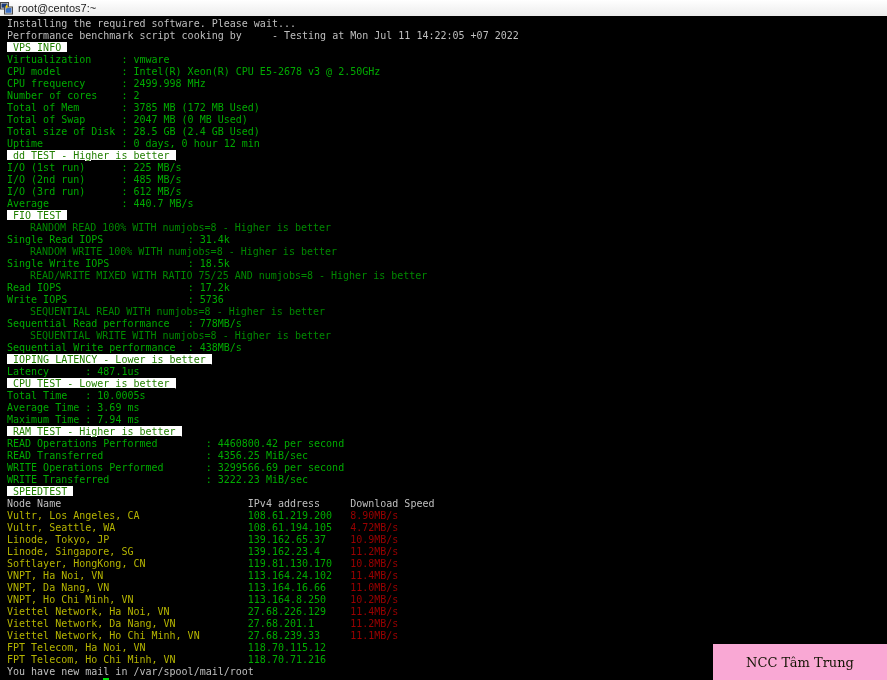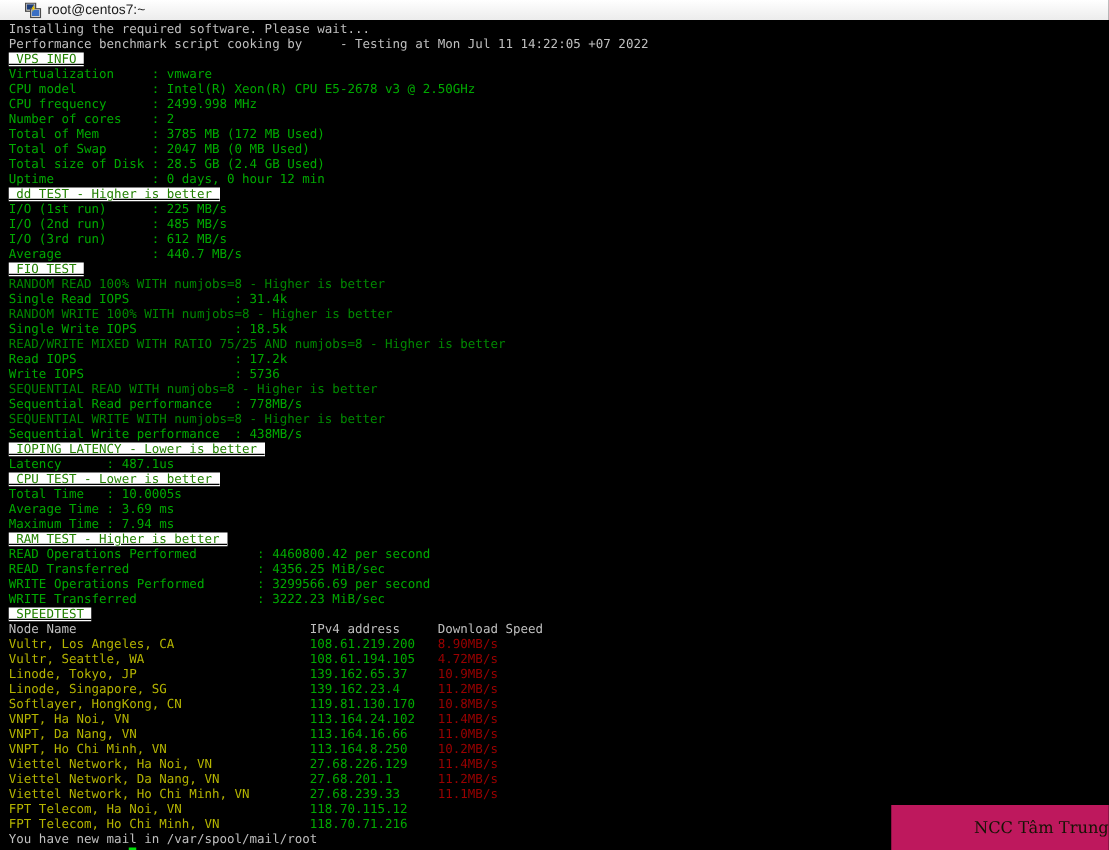--- a/index.html
+++ b/index.html
@@ -5,46 +5,46 @@
   html,body{margin:0;padding:0;}
   body{
     width:887px;height:680px;overflow:hidden;position:relative;
     background:#000;font-family:"DejaVu Sans Mono",monospace;
   }
   .window{position:absolute;inset:0;}
   
   .titlebar{
     position:absolute;left:0;top:0;right:0;height:16px;
     background:linear-gradient(#ffffff,#ececec);
-    display:flex;align-items:center;gap:5px;padding-left:20px;
+    display:flex;align-items:center;gap:5px;padding-left:0;
     font-family:"Liberation Sans",sans-serif;font-size:11px;color:#1a1a1a;
   }
   .titlebar .app-icon{width:13px;height:13px;display:inline-block;line-height:0;}
   
   .screen{
     position:absolute;left:0;top:16px;right:0;bottom:0;
     background:#000;overflow:hidden;
     padding:2px 0 0 7px;
     font-size:10px;line-height:12px;white-space:pre;
     font-variant-ligatures:none;
     text-decoration:underline;
   }
   .line{height:12px;}
   .seg{white-space:pre;}
   .f{color:#bfbfbf;}                              
   .g{color:#00aa00;}                              
-  .d{color:#008800;}                              
+  .d{color:#008800;margin-left:23px;}                              
   .y{color:#b4b400;}                              
   .r{color:#9b0000;}                              
   .h{background:#ffffff;color:#217f00;}           
   .c{background:#00e208;color:#00e208;}           
   
   .watermark{
     position:absolute;left:713px;top:644px;right:0;bottom:0;
-    background:#be185d;display:flex;align-items:center;justify-content:flex-end;
+    background:#f9a8d4;display:flex;align-items:center;justify-content:center;
     font-family:"DejaVu Serif",serif;font-size:13px;color:#141404;
   }
 </style>
 </head>
 <body>
 
 <div class="window">
 
   <div class="titlebar">
     <span class="app-icon">

